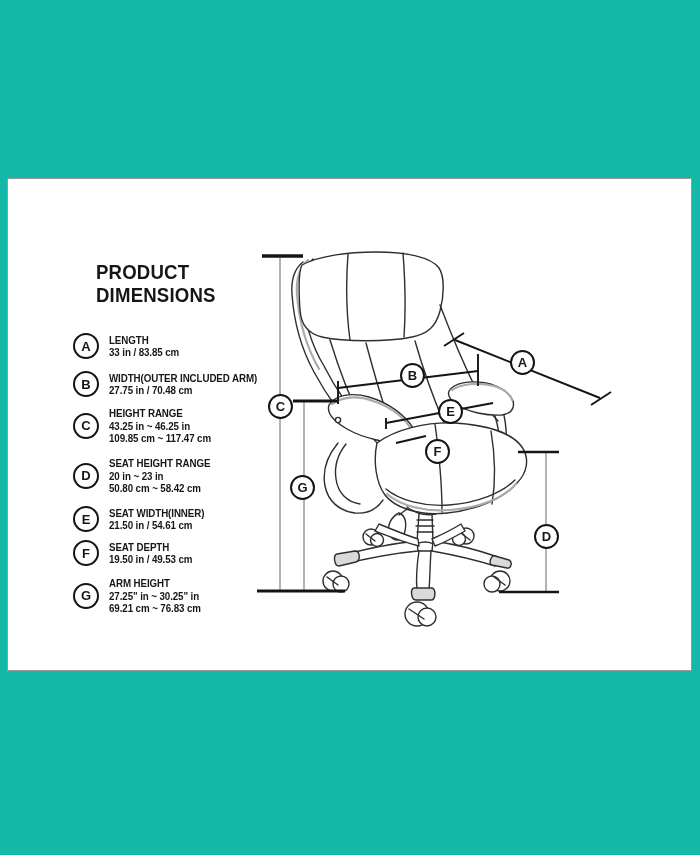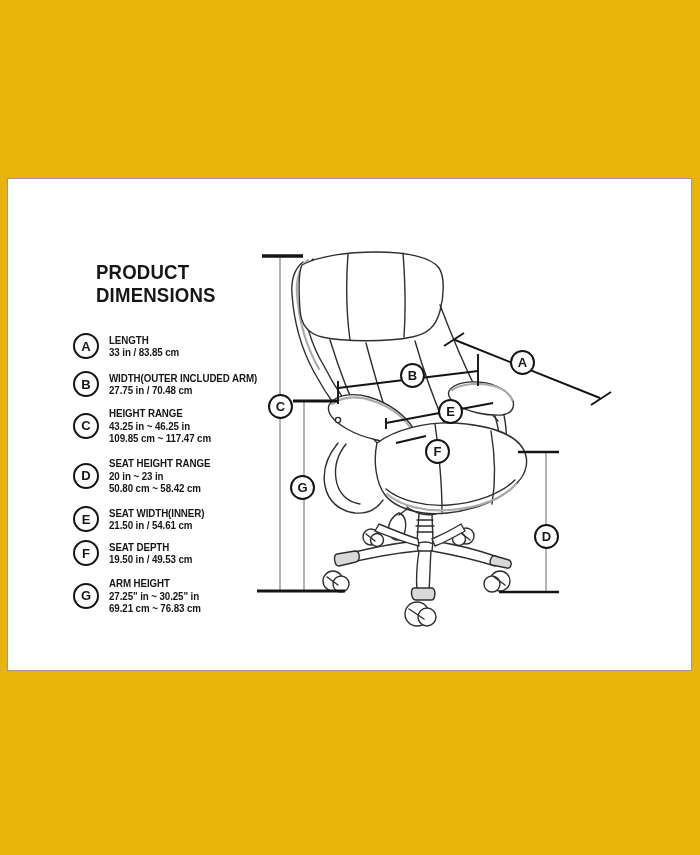--- a/index.html
+++ b/index.html
@@ -1,17 +1,17 @@
 <!DOCTYPE html>
 <html><head>
 <meta charset="utf-8">
 <style>
   html,body{margin:0;padding:0;background:#fff;}
   #canvas{
-    position:relative;width:700px;height:855px;background:#eab308;overflow:hidden;
+    position:relative;width:700px;height:855px;background:#14b8a6;overflow:hidden;
     font-family:"Liberation Sans",sans-serif;color:#161616;
   }
   #frame{
     position:absolute;left:7px;top:178px;width:685px;height:493px;
     border:1px solid #9a9a9a;background:#fff;box-sizing:border-box;
   }
   .title{
     position:absolute;left:96px;top:261px;
     font-size:20px;font-weight:700;line-height:23px;letter-spacing:.2px;
     transform:scaleX(.93);transform-origin:left top;white-space:nowrap;

